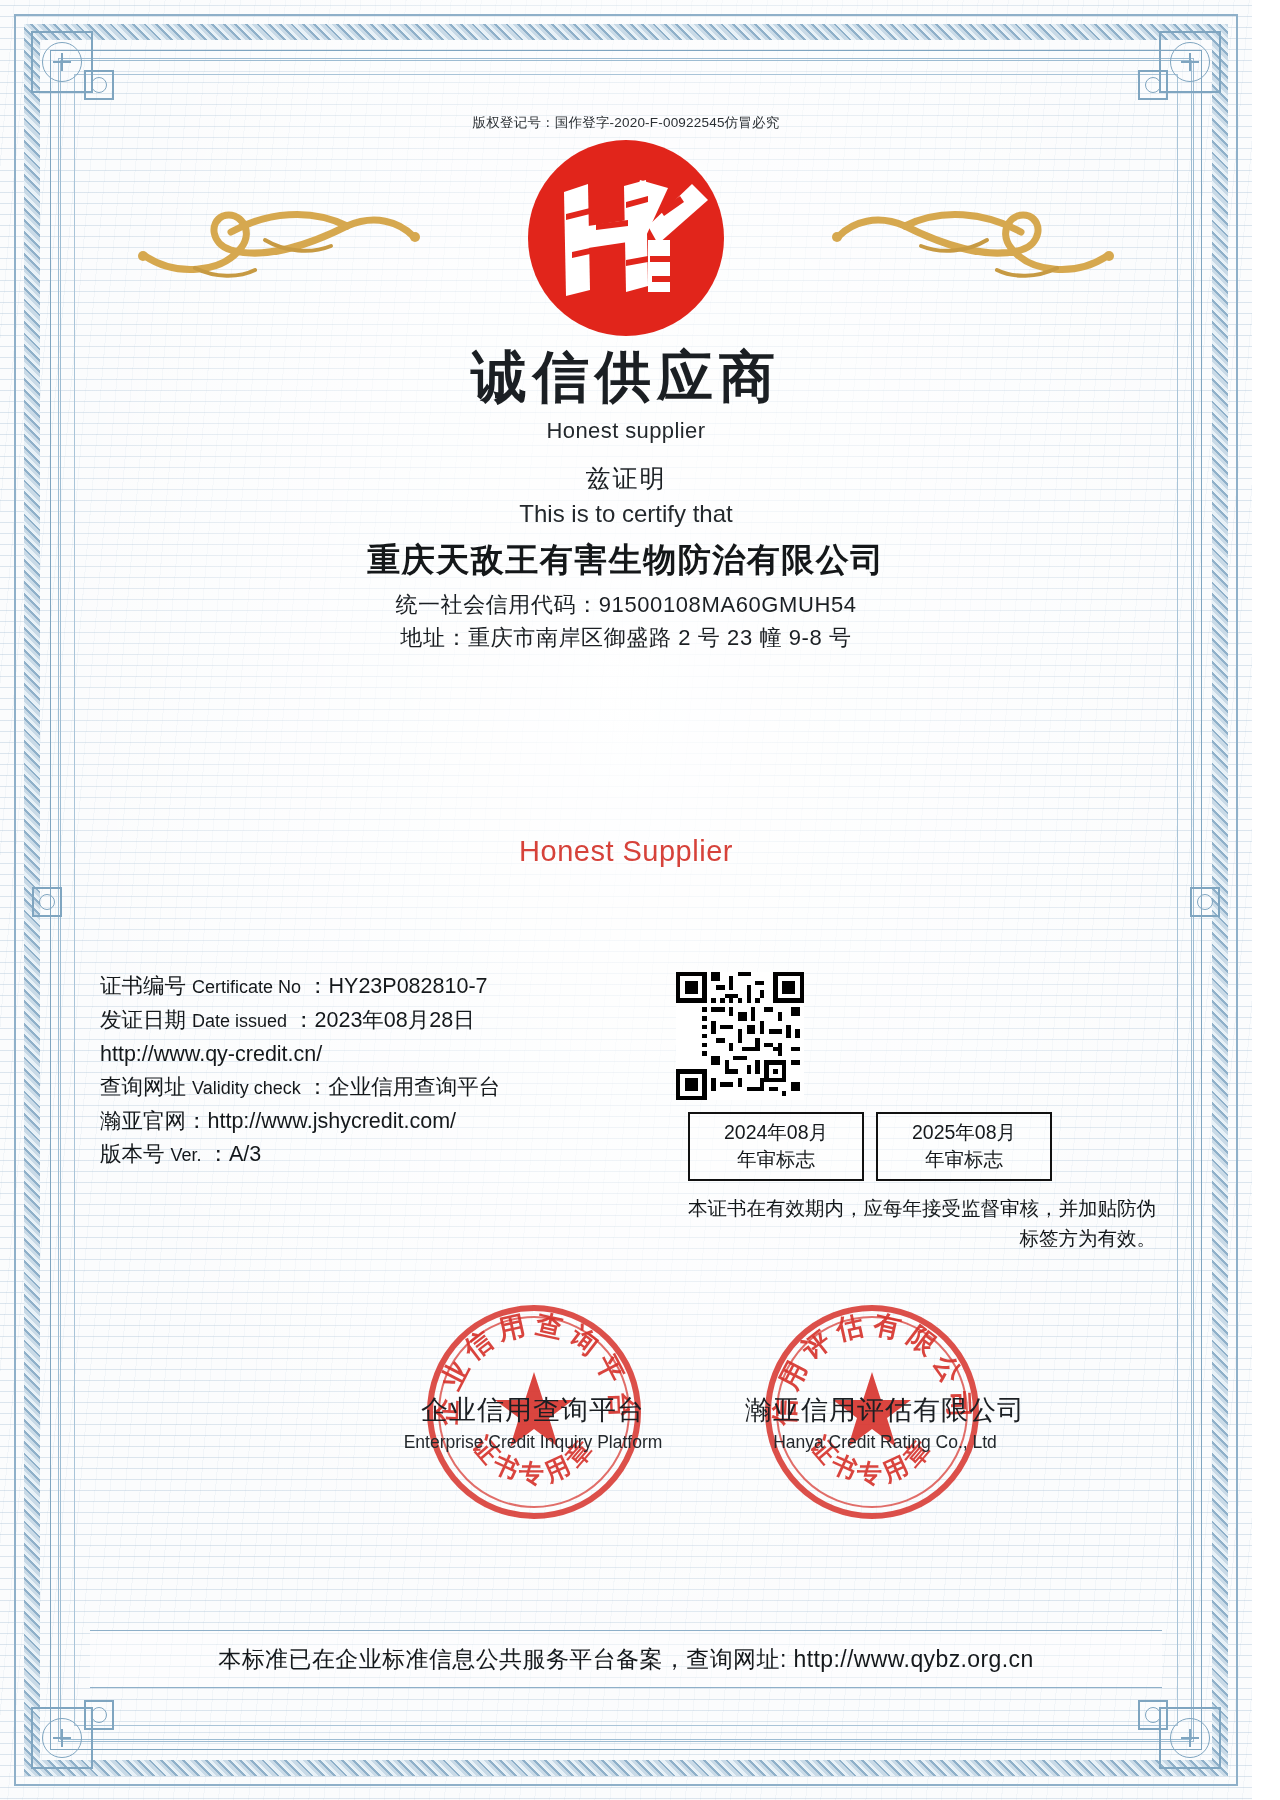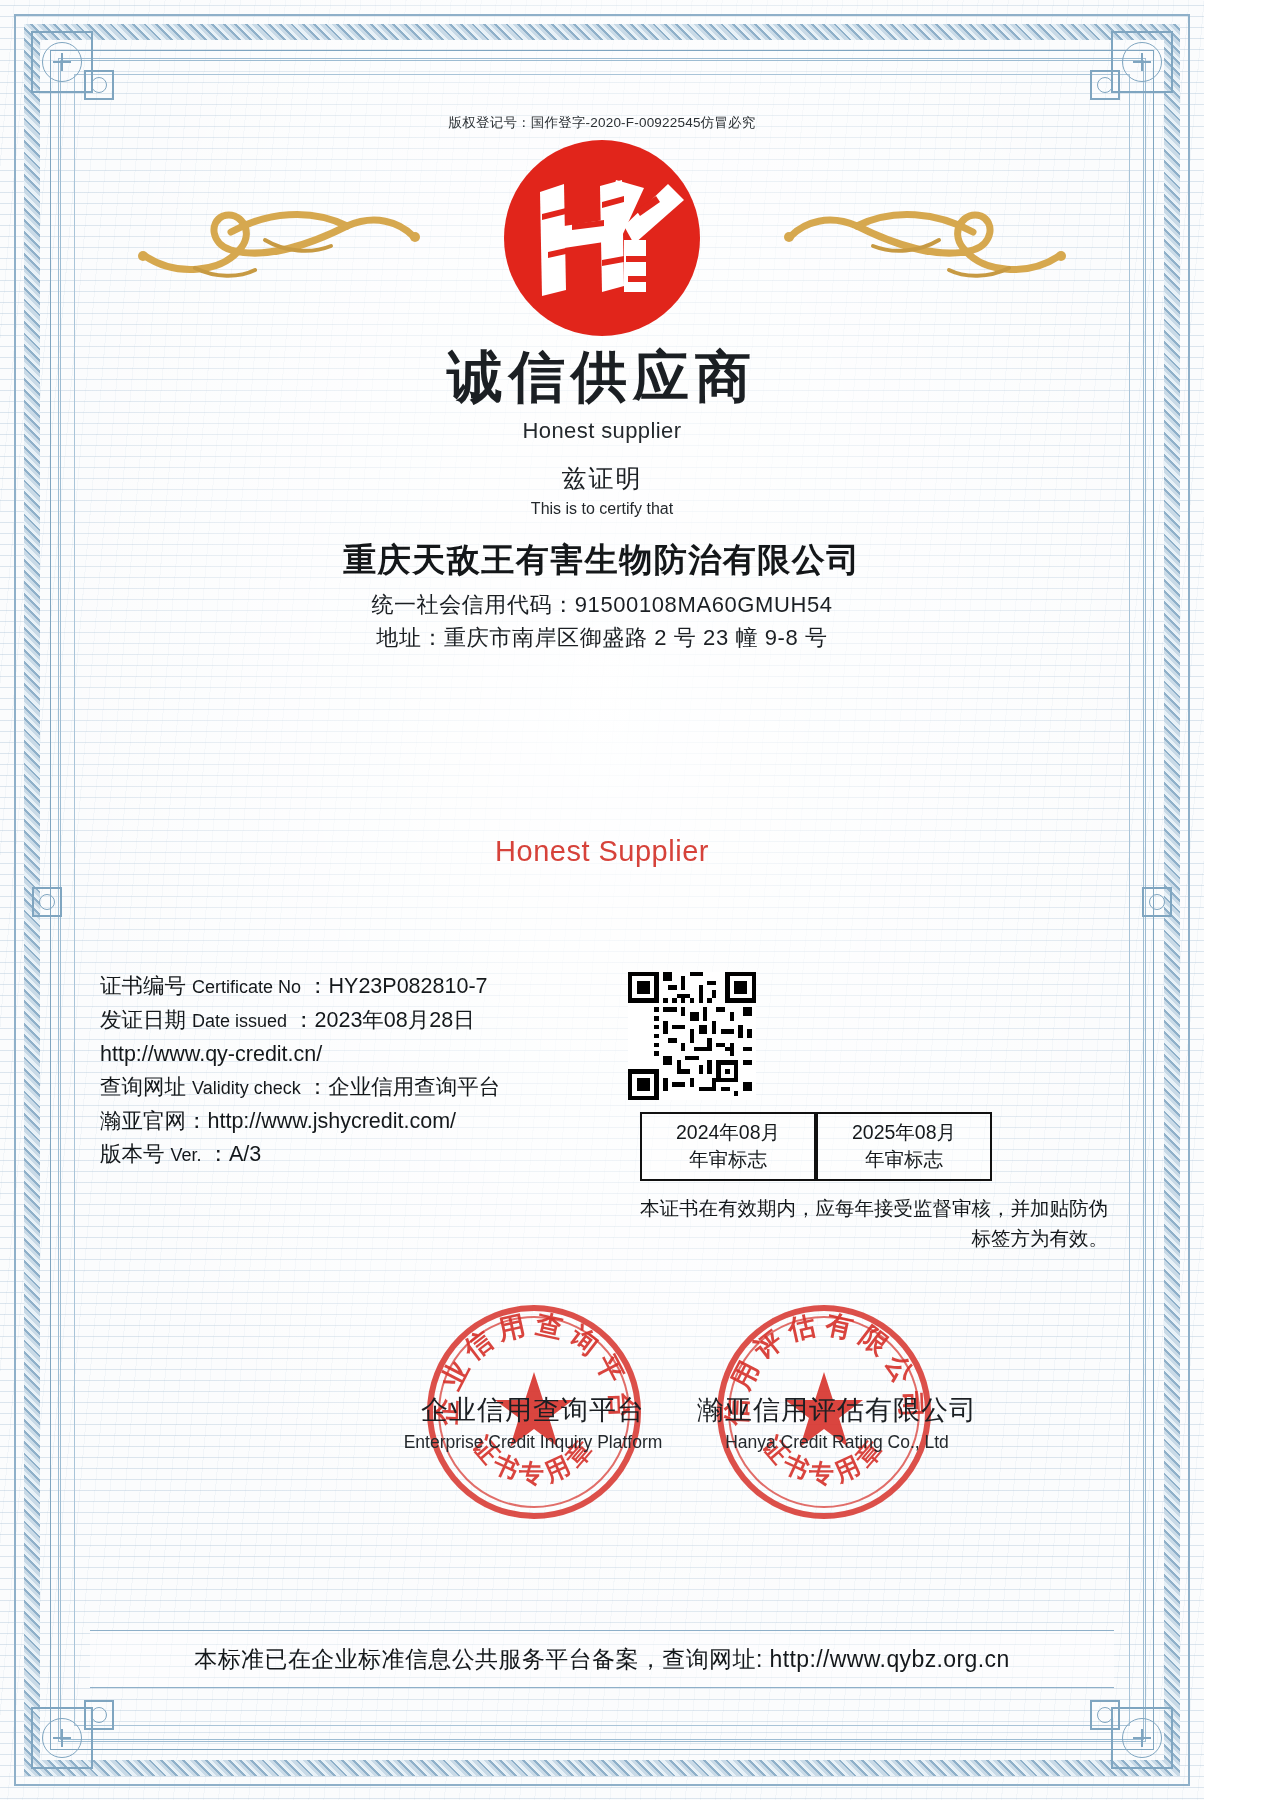--- a/index.html
+++ b/index.html
@@ -12,20 +12,21 @@
     height: 1800px;
     font-family: "Liberation Sans", sans-serif;
     overflow: hidden;
   }
   #cert {
     position: relative;
     width: 1204px;
     height: 1800px;
     background: #fbfcfd;
     overflow: hidden;
+    padding-left: 48px;
   }
 
   
   .wave-bg {
     position: absolute;
     left: 0; top: 0; right: 0; bottom: 0;
     background:
       repeating-linear-gradient(
         to bottom,
         rgba(110,150,185,0.00) 0px,
@@ -191,21 +192,21 @@
     top: 372px; left: 0; right: 0;
     text-align: center;
     font-size: 25px;
     color: #1b1f23;
     letter-spacing: 2px;
   }
   .certify-en {
     position: absolute;
     top: 410px; left: 0; right: 0;
     text-align: center;
-    font-size: 16px;
+    font-size: 24px;
     color: #23282c;
   }
   .company {
     position: absolute;
     top: 448px; left: 0; right: 0;
     text-align: center;
     font-size: 33px;
     font-weight: bold;
     color: #141719;
     letter-spacing: 1.5px;
@@ -277,20 +278,21 @@
   }
   .qr-note {
     margin-left: 14px;
     font-size: 19.5px;
     line-height: 29px;
     color: #14181b;
     letter-spacing: .2px;
   }
   .stamp-boxes {
     display: flex;
+    gap: 12px;
     margin-top: 12px;
     margin-left: 12px;
   }
   .stamp-box {
     width: 172px;
     border: 2px solid #111;
     text-align: center;
     padding: 5px 0 6px;
     background: rgba(255,255,255,.35);
   }

